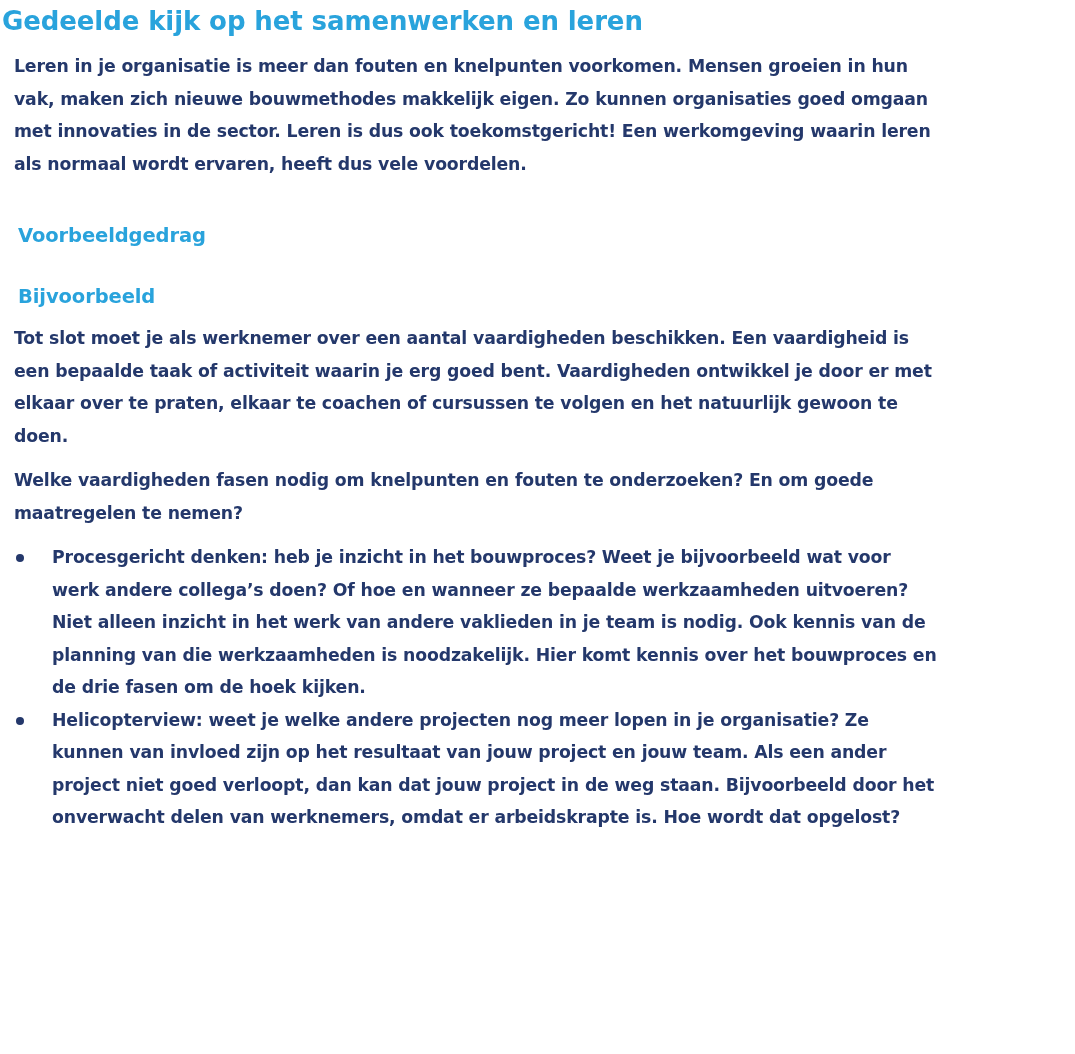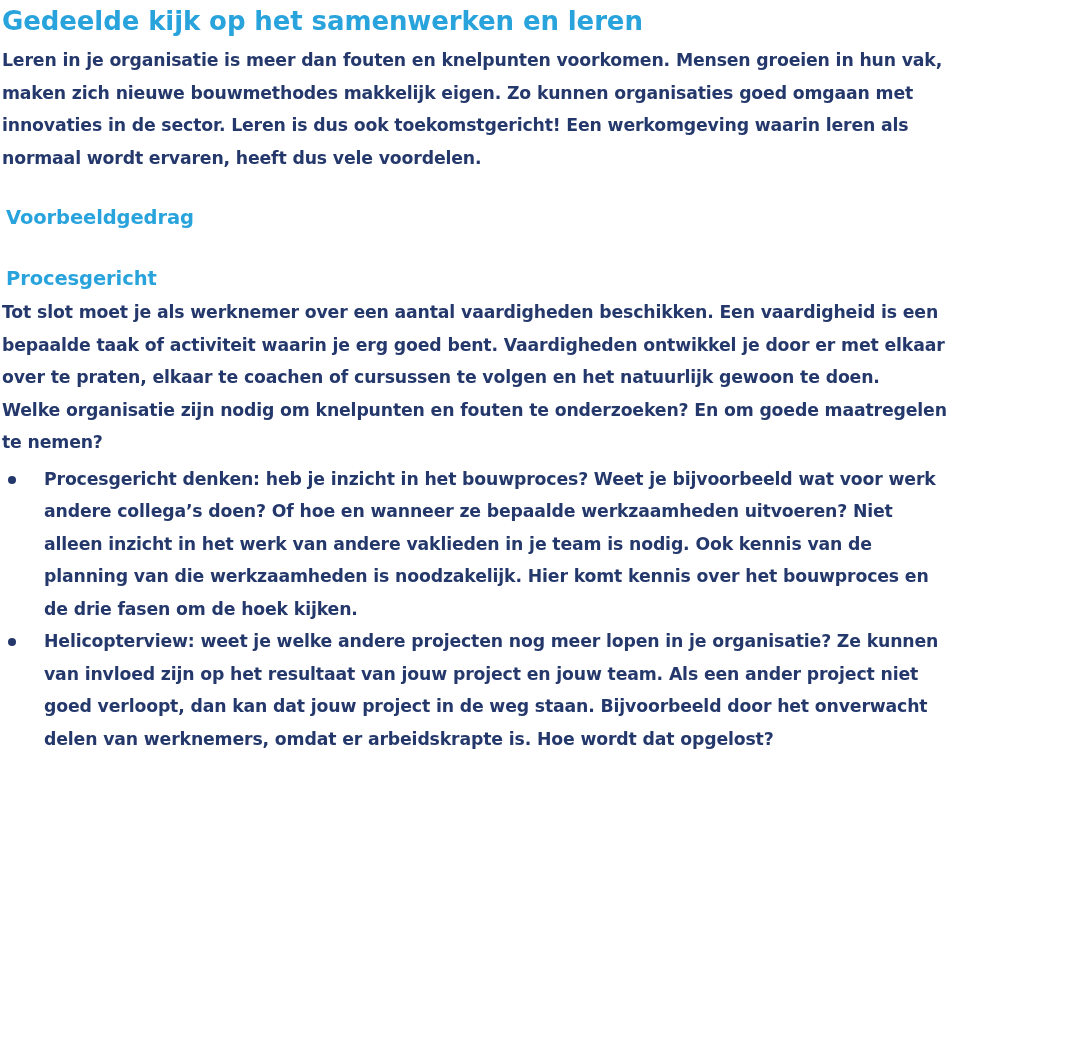--- a/index.html
+++ b/index.html
@@ -25,35 +25,35 @@
     font-weight: bold;
     color: #29a3dc;
     margin: 4px 0 6px 0;
     letter-spacing: -0.1px;
   }
   h2.section-heading {
     font-size: 19.5px;
     line-height: 26px;
     font-weight: bold;
     color: #29a3dc;
-    margin: 0 0 4px 4px;
+    margin: 0 0 4px 16px;
     letter-spacing: -0.1px;
   }
   p.body-text {
     font-size: 17.3px;
     line-height: 32.5px;
     font-weight: bold;
     color: #24386b;
-    margin: 0;
+    margin: 12px;
     letter-spacing: -0.15px;
   }
   .spacer-lg { height: 31px; }
   ul.bullet-list {
     list-style: none;
-    margin: 4px;
+    margin: 12px;
     padding: 0;
   }
   ul.bullet-list > li {
     position: relative;
     padding-left: 38px;
     margin: 0 0 0 0;
     font-size: 17.3px;
     line-height: 32.5px;
     font-weight: bold;
     color: #24386b;
@@ -83,23 +83,23 @@
   <h1 class="doc-title">Gedeelde kijk op het samenwerken en leren</h1>
 
   <p class="body-text">Leren in je organisatie is meer dan fouten en knelpunten voorkomen. Mensen groeien in hun vak, maken zich nieuwe bouwmethodes makkelijk eigen. Zo kunnen organisaties goed omgaan met innovaties in de sector. Leren is dus ook toekomstgericht! Een werkomgeving waarin leren als normaal wordt ervaren, heeft dus vele voordelen.</p>
 
   <div class="spacer-lg"></div>
 
   <h2 class="section-heading">Voorbeeldgedrag</h2>
 
   <div class="spacer-lg"></div>
 
-  <h2 class="section-heading">Procesgericht</h2>
+  <h2 class="section-heading">Bijvoorbeeld</h2>
   <p class="body-text">Tot slot moet je als werknemer over een aantal vaardigheden beschikken. Een vaardigheid is een bepaalde taak of activiteit waarin je erg goed bent. Vaardigheden ontwikkel je door er met elkaar over te praten, elkaar te coachen of cursussen te volgen en het natuurlijk gewoon te doen.</p>
-  <p class="body-text">Welke organisatie zijn nodig om knelpunten en fouten te onderzoeken? En om goede maatregelen te nemen?</p>
+  <p class="body-text">Welke vaardigheden fasen nodig om knelpunten en fouten te onderzoeken? En om goede maatregelen te nemen?</p>
 
   <ul class="bullet-list">
     <li>
       <span class="bullet-dot"></span>
       <span class="lead-in">Procesgericht denken:</span><span class="li-text"> heb je inzicht in het bouwproces? Weet je bijvoorbeeld wat voor werk andere collega’s doen? Of hoe en wanneer ze bepaalde werkzaamheden uitvoeren? Niet alleen inzicht in het werk van andere vaklieden in je team is nodig. Ook kennis van de planning van die werkzaamheden is noodzakelijk. Hier komt kennis over het bouwproces en de drie fasen om de hoek kijken.</span>
     </li>
     <li>
       <span class="bullet-dot"></span>
       <span class="lead-in">Helicopterview:</span><span class="li-text"> weet je welke andere projecten nog meer lopen in je organisatie? Ze kunnen van invloed zijn op het resultaat van jouw project en jouw team. Als een ander project niet goed verloopt, dan kan dat jouw project in de weg staan. Bijvoorbeeld door het onverwacht delen van werknemers, omdat er arbeidskrapte is. Hoe wordt dat opgelost?</span>
     </li>

